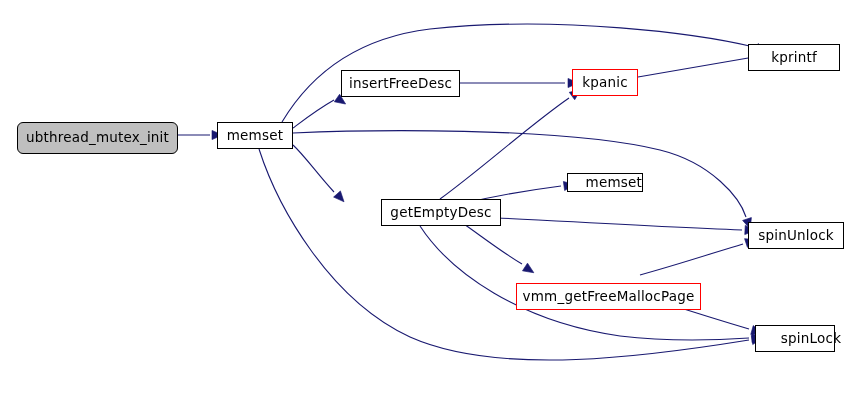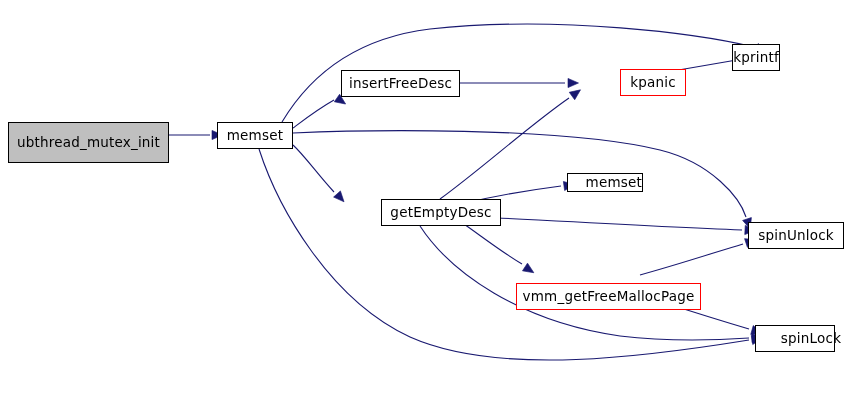--- a/index.html
+++ b/index.html
@@ -99,36 +99,36 @@
         <polygon points="0,-4.6 10.5,0 0,4.6" class="arrow-head" fill="#191970" stroke="#191970" transform="translate(564,186) rotate(-8)"></polygon>
         <polygon points="0,-4.6 10.5,0 0,4.6" class="arrow-head" fill="#191970" stroke="#191970" transform="translate(745,230) rotate(3)"></polygon>
         <polygon points="0,-4.6 10.5,0 0,4.6" class="arrow-head" fill="#191970" stroke="#191970" transform="translate(525,267) rotate(33)"></polygon>
         <polygon points="0,-4.6 10.5,0 0,4.6" class="arrow-head" fill="#191970" stroke="#191970" transform="translate(752,338) rotate(-2)"></polygon>
         <polygon points="0,-4.6 10.5,0 0,4.6" class="arrow-head" fill="#191970" stroke="#191970" transform="translate(746,243) rotate(-18)"></polygon>
         <polygon points="0,-4.6 10.5,0 0,4.6" class="arrow-head" fill="#191970" stroke="#191970" transform="translate(752,330) rotate(16)"></polygon>
       </g>
   </svg>
 
   <div id="nodes-layer">
-      <div class="node-box highlight" style="left: 8px; top: 122px; width: 161px; height: 41px; background: rgb(191, 191, 191);">
+      <div class="node-box highlight" style="left: 17px; top: 122px; width: 161px; height: 32px; background: rgb(191, 191, 191); border-radius: 6px;">
         <span class="node-label">ubthread_mutex_init</span>
       </div>
       <div class="node-box" style="left: 217px; top: 122px; width: 76px; height: 27px;">
         <span class="node-label">memset</span>
       </div>
       <div class="node-box" style="left: 341px; top: 70px; width: 119px; height: 27px; justify-content: center;">
         <span class="node-label">insertFreeDesc</span>
       </div>
       <div class="node-box" style="left: 341px; top: 199px; width: 120px; height: 27px; margin-left: 40px;">
         <span class="node-label">getEmptyDesc</span>
       </div>
-      <div class="node-box danger" style="left: 572px; top: 69px; width: 66px; height: 27px; border-color: rgb(255, 0, 0); margin-left: 48px;">
+      <div class="node-box danger" style="left: 572px; top: 69px; width: 66px; height: 27px; border-color: rgb(255, 0, 0);">
         <span class="node-label">kpanic</span>
       </div>
-      <div class="node-box" style="left: 732px; top: 44px; width: 48px; height: 27px;">
+      <div class="node-box" style="left: 748px; top: 44px; width: 92px; height: 27px;">
         <span class="node-label">kprintf</span>
       </div>
       <div class="node-box" style="left: 567px; top: 173px; width: 76px; height: 19px; justify-content: flex-end;">
         <span class="node-label">memset</span>
       </div>
       <div class="node-box" style="left: 748px; top: 222px; width: 96px; height: 27px;">
         <span class="node-label">spinUnlock</span>
       </div>
       <div class="node-box danger" style="left: 516px; top: 283px; width: 185px; height: 27px; border-color: rgb(255, 0, 0);">
         <span class="node-label">vmm_getFreeMallocPage</span>

